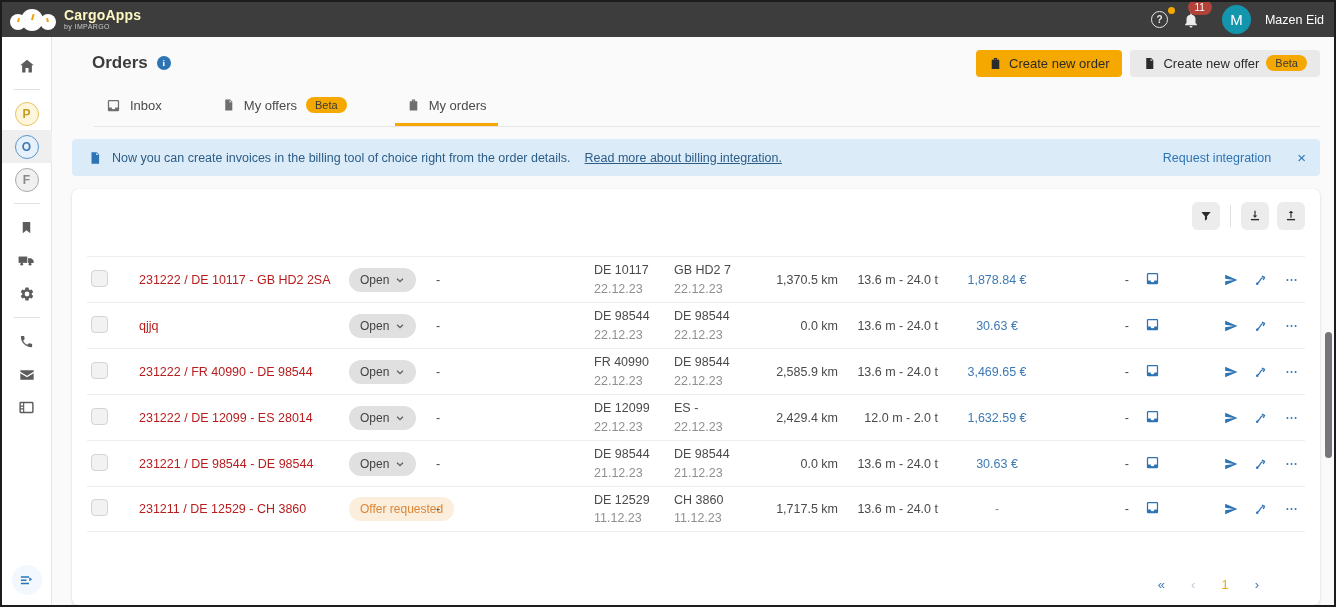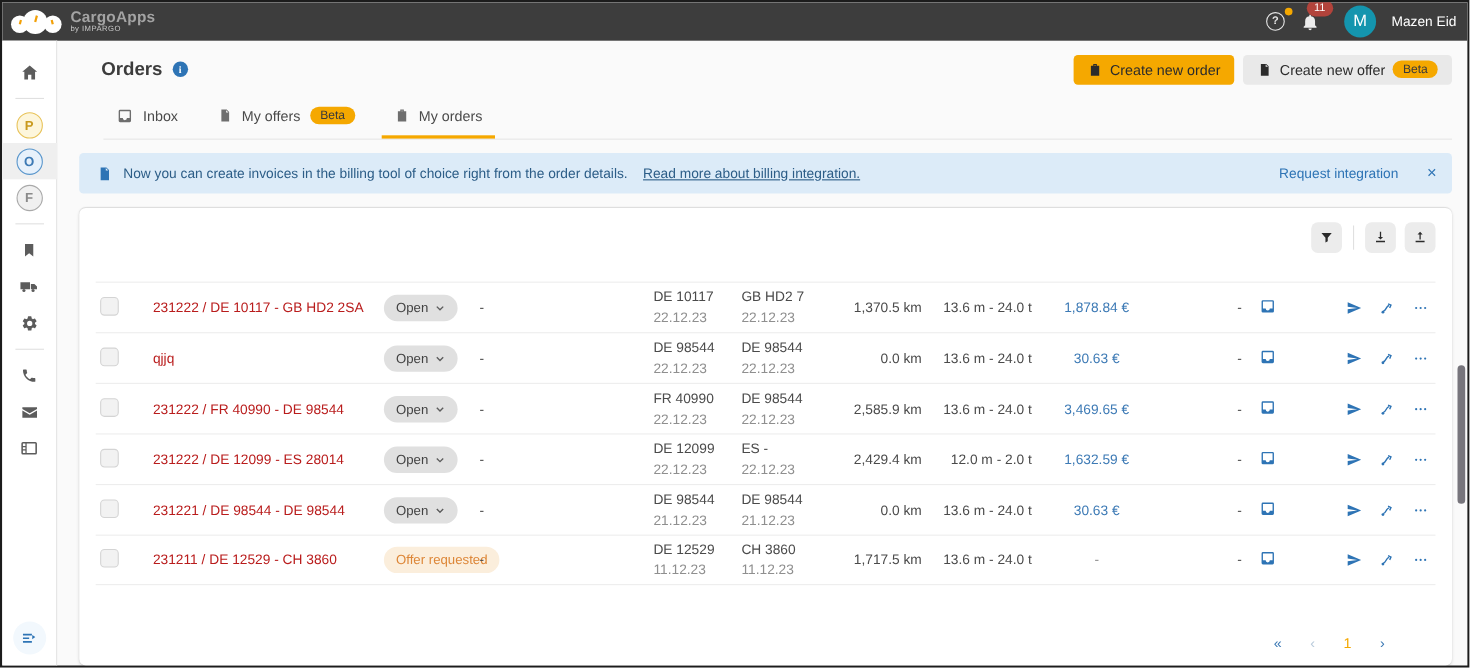--- a/index.html
+++ b/index.html
@@ -9,21 +9,21 @@
   
   .topbar { height:35px; background:var(--topbar-bg,#3d3d3d); display:flex; align-items:center; flex:0 0 35px; padding:0 10px 0 8px; }
   .logo { display:flex; align-items:center; gap:8px; }
   .logo-circles { position:relative; width:46px; height:30px; }
   .gauge { position:absolute; background:#fff; border-radius:50%; }
   .gauge.g1 { width:16px; height:16px; left:0; top:9px; }
   .gauge.g2 { width:22px; height:22px; left:11px; top:4px; }
   .gauge.g3 { width:16px; height:16px; left:30px; top:9px; }
   .needle { position:absolute; left:50%; top:50%; width:2px; height:6px; background:#f2a007; transform-origin:50% 100%; transform:translate(-50%,-100%) rotate(15deg); }
   .app-names { display:flex; flex-direction:column; line-height:1.05; }
-  .app-name { color:#a3a3a3; font-size:14px; font-weight:700; letter-spacing:.2px; }
+  .app-name { color:#fef9c3; font-size:14px; font-weight:700; letter-spacing:.2px; }
   .app-sub { color:#c9c9c9; font-size:7px; letter-spacing:.4px; }
   .topbar-right { margin-left:auto; display:flex; align-items:center; gap:14px; }
   .help-wrap { position:relative; }
   .help-icon { width:17px; height:17px; border:1.5px solid #e8e8e8; border-radius:50%; color:#e8e8e8; font-size:10px; font-weight:700; display:flex; align-items:center; justify-content:center; cursor:pointer; }
   .help-dot { position:absolute; right:-7px; top:-4px; width:7px; height:7px; border-radius:50%; background:var(--accent-amber,#f2a007); }
   .bell-wrap { position:relative; margin-right:8px; }
   .bell-badge { position:absolute; right:-12px; top:-11px; background:var(--badge-red,#b2433b); color:#fff; font-size:10px; font-weight:400; border-radius:9px; padding:2px 7px; }
   .avatar { width:29px; height:29px; border-radius:50%; background:var(--avatar-teal,#1495ae); color:#fff; font-size:15px; font-weight:400; display:flex; align-items:center; justify-content:center; cursor:pointer; }
   .user-name { color:#fff; font-size:12.5px; }
 
@@ -45,21 +45,21 @@
   .page-head { display:flex; align-items:center; margin-left:20px; height:28px; }
   .page-title { font-size:17px; font-weight:700; color:#3c3c3c; }
   .info-icon { width:14px; height:14px; margin-left:9px; border-radius:50%; background:#2e74b5; color:#fff; font-size:9px; font-weight:700; font-family:"Liberation Serif",serif; display:flex; align-items:center; justify-content:center; cursor:pointer; }
   .head-buttons { margin-left:auto; display:flex; gap:8px; }
   .btn { height:27px; border:none; border-radius:4px; display:flex; align-items:center; gap:7px; padding:0 13px; font-size:13px; font-family:inherit; cursor:pointer; color:#2b2b2b; }
   .btn-amber { background:var(--accent-amber,#f2a007); font-weight:400; }
   .btn-gray { background:#e9e9e9; }
   .beta-pill { background:var(--accent-amber,#f2a007); color:#3a3a3a; font-size:11px; border-radius:10px; padding:2px 9px; font-weight:400; }
 
   
-  .tabs { display:flex; margin:14px 0 0 22px; gap:12px; border-bottom:1px solid #e6e6e6; }
+  .tabs { display:flex; margin:14px 0 0 22px; gap:36px; border-bottom:1px solid #e6e6e6; }
   .tab { display:flex; align-items:center; gap:9px; padding:6px 12px 10px 12px; font-size:13px; color:#4a4a4a; cursor:pointer; border-bottom:3px solid transparent; }
   .tab.active { border-bottom-color:var(--accent-amber,#f2a007); }
   .tab .ticon { color:#6e6e6e; display:flex; }
 
   
   .banner { margin-top:12px; background:var(--banner-bg,#dcebf8); border-radius:4px; height:37px; display:flex; align-items:center; padding:0 14px 0 16px; font-size:12.5px; color:#2c5d87; }
   .banner-text { margin-left:10px; }
   .banner-link { margin-left:14px; text-decoration:underline; color:#2c5d87; cursor:pointer; }
   .banner-right { margin-left:auto; display:flex; align-items:center; gap:26px; }
   .banner-action { color:#2e74b5; cursor:pointer; }

